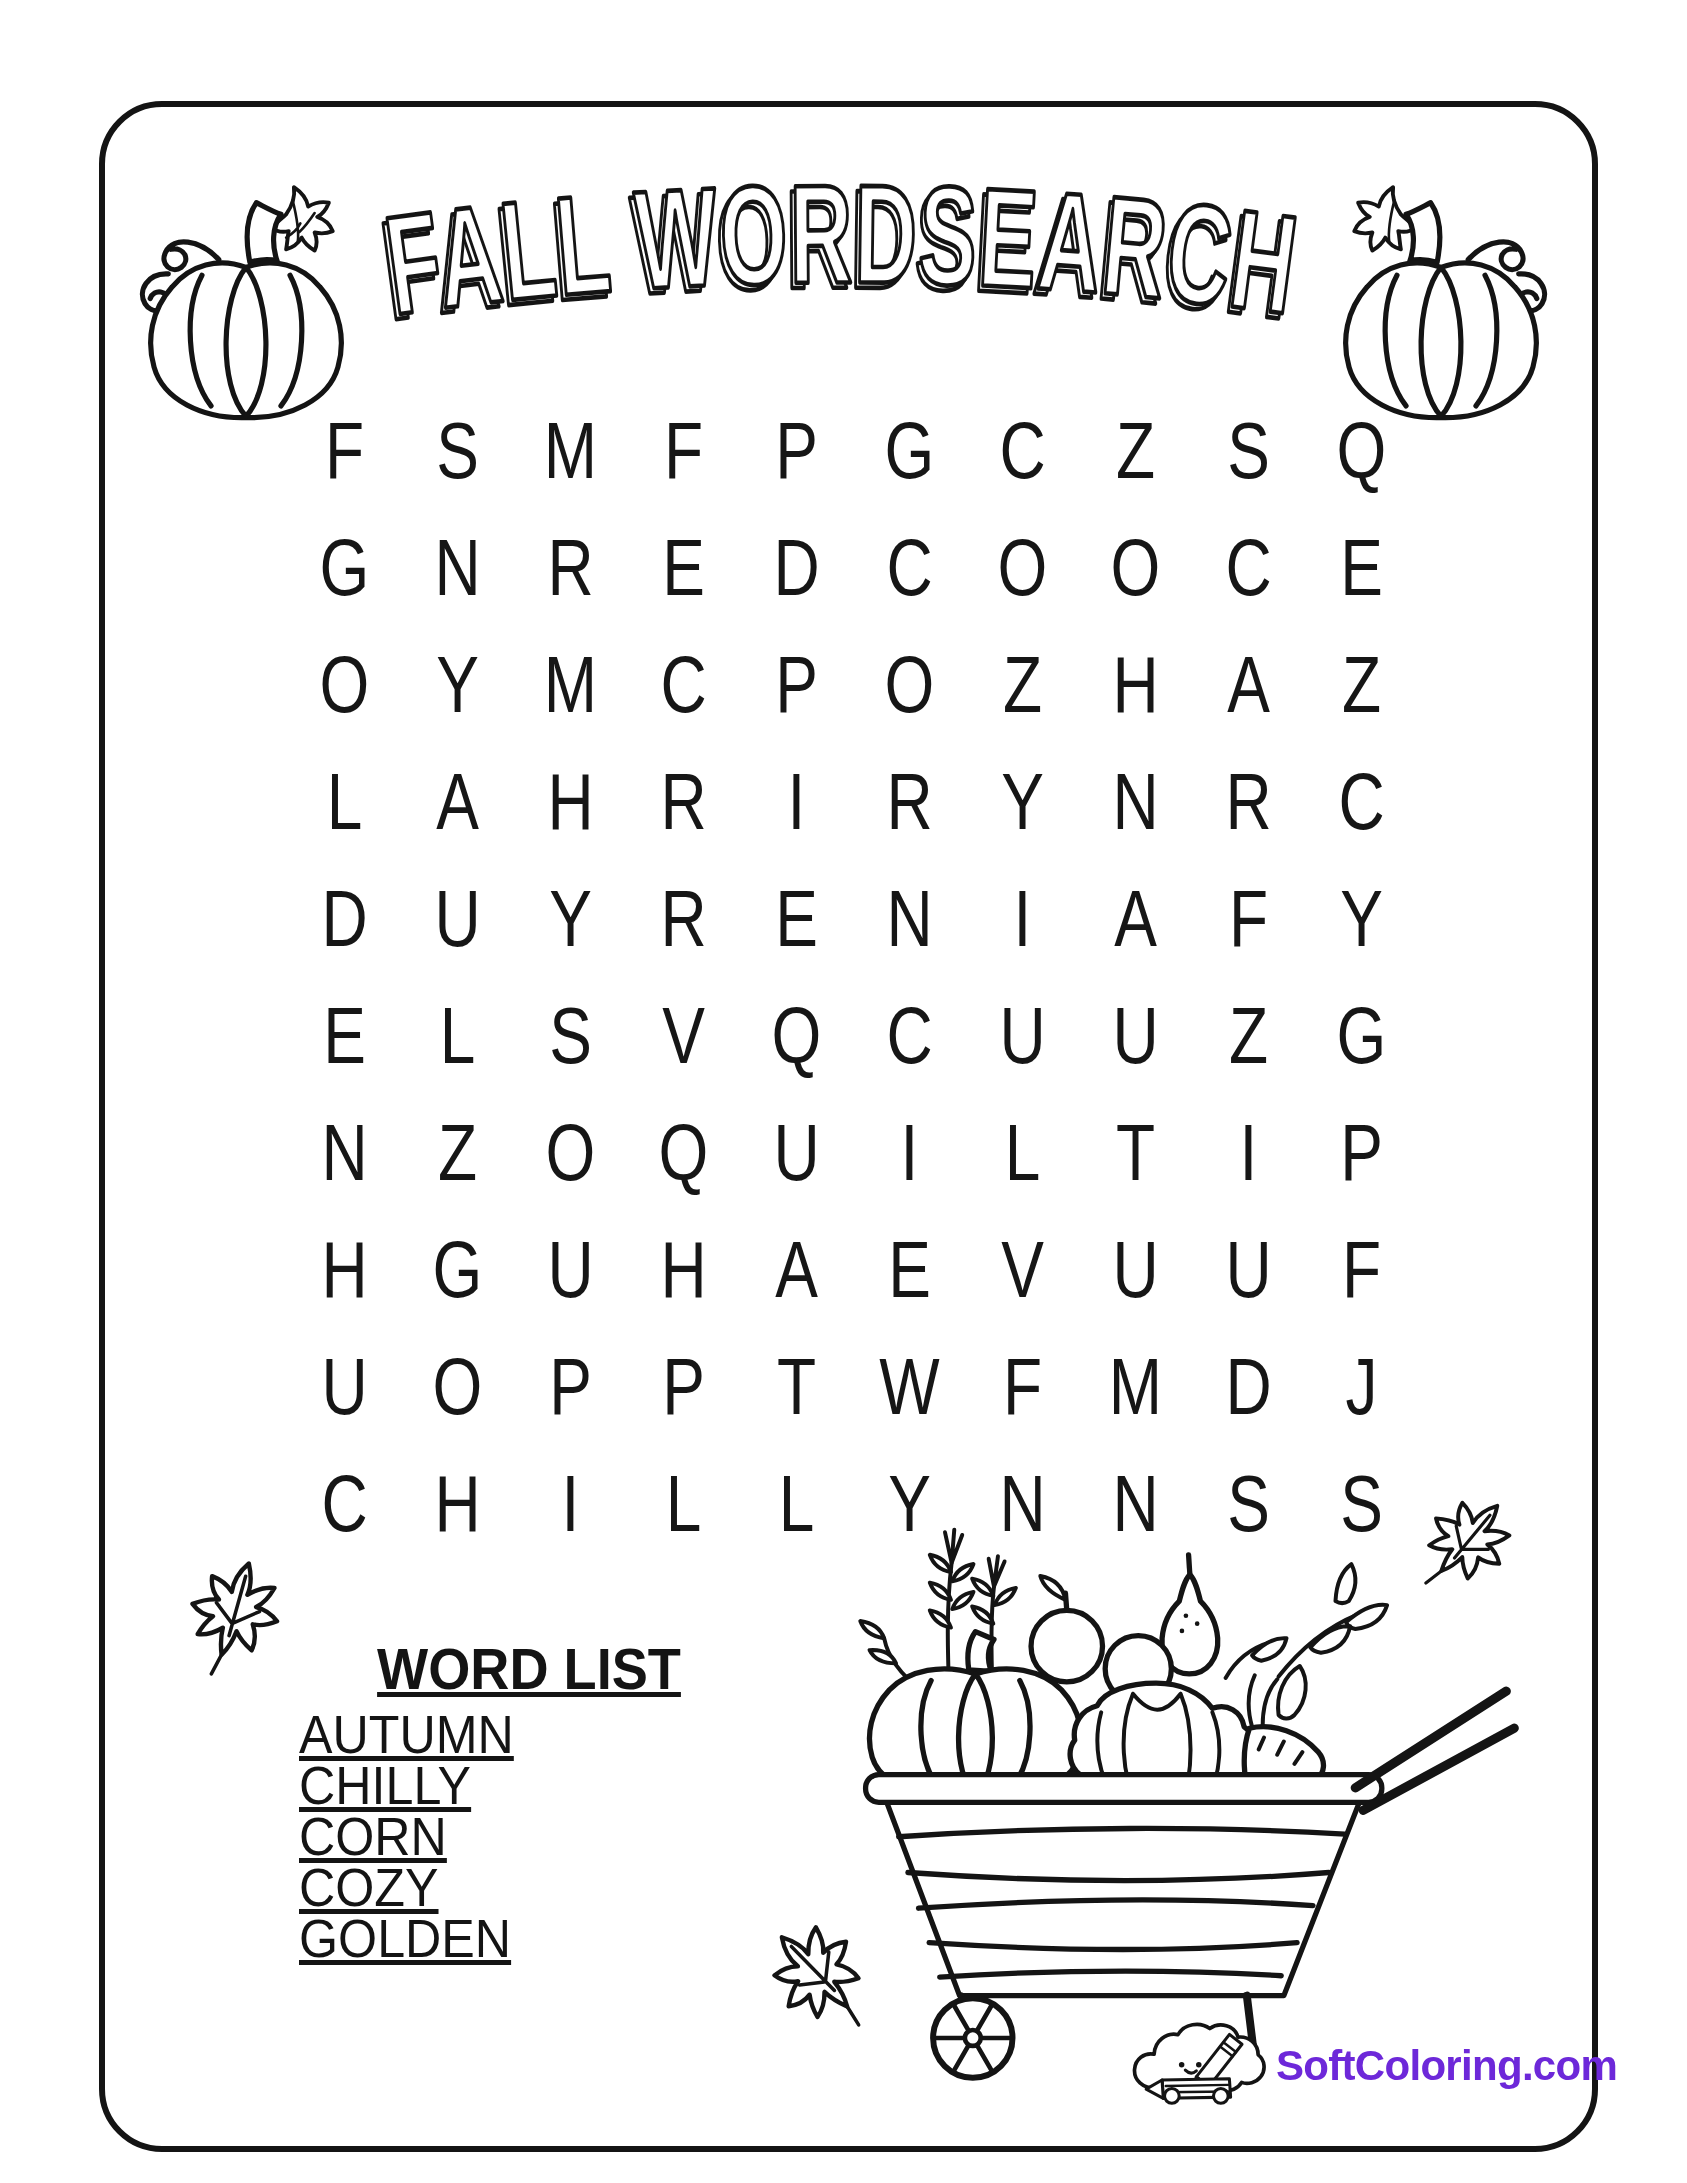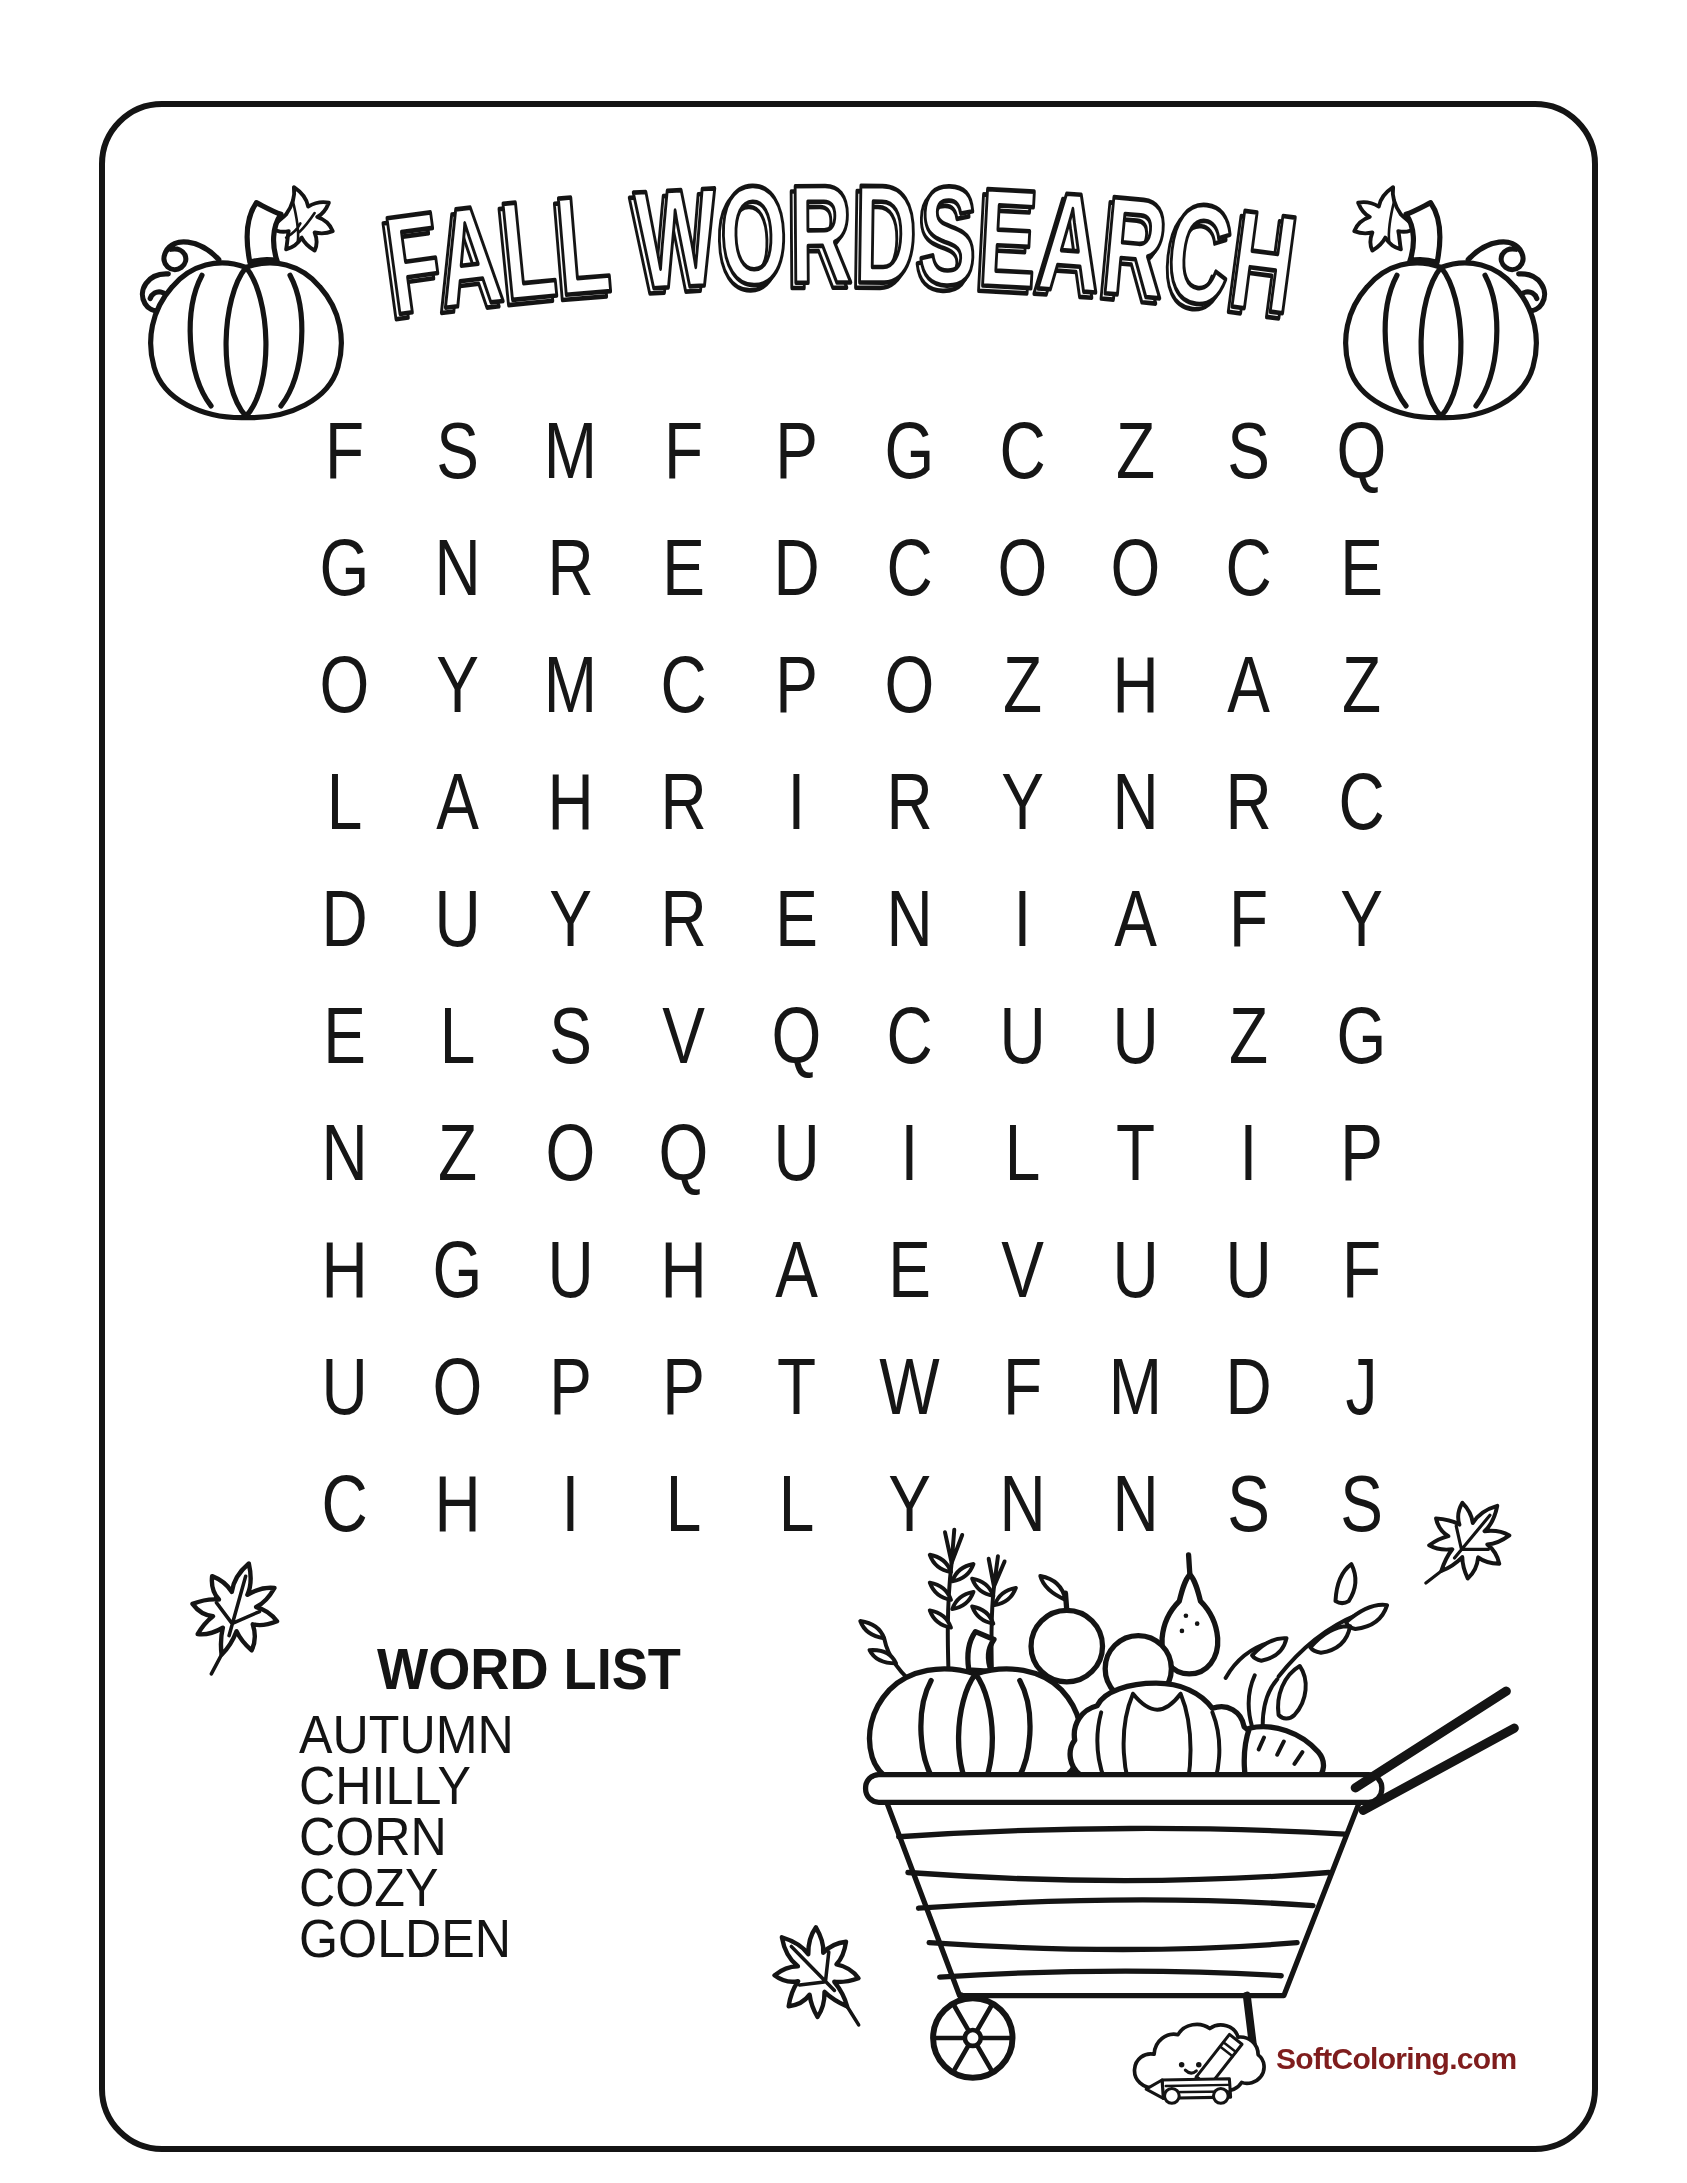--- a/index.html
+++ b/index.html
@@ -12,36 +12,36 @@
   .pumpkin{position:absolute;top:176px;width:246px;height:254px;}
   .pumpkin.left{left:123px;}
   .pumpkin.right{left:1318px;transform:scaleX(-1);}
   .title-svg{position:absolute;left:344px;top:164px;width:999px;height:225px;}
   .title-svg text{font-family:"Liberation Sans",sans-serif;font-weight:bold;font-size:212px;
         fill:#ffffff;stroke:#141414;stroke-width:7px;stroke-linejoin:round;letter-spacing:3px;}
   .grid{position:absolute;left:288px;top:392px;display:grid;
         grid-template-columns:repeat(10,113px);grid-auto-rows:117px;}
   .cell{display:flex;align-items:center;justify-content:center;
         font-size:80px;font-weight:400;color:#161616;transform:scaleX(0.80);}
-  .wordlist{position:absolute;left:291px;top:1641px;width:503px;}
+  .wordlist{position:absolute;left:291px;top:1641px;width:503px;text-decoration:underline;}
   .wordlist h2{margin:0 0 10.6px 0;width:476px;text-align:center;font-size:57px;line-height:57px;
         font-weight:bold;color:#141414;transform:scaleX(0.95);}
   .cols{display:flex;}
   ul.wcol{list-style:none;margin:0;padding:0;}
   ul.wcol.c0{margin-left:8px;width:292px;}
   ul.wcol.c1{margin-left:8px;}
   ul.wcol li{font-size:54px;line-height:51px;color:#141414;
         transform:scaleX(0.93);transform-origin:0 50%;white-space:nowrap;}
   .leaf-a{left:177px;top:1553px;width:116px;height:132px;transform:rotate(14deg);}
   .leaf-b{left:1413px;top:1487px;width:105px;height:119px;transform:rotate(38deg);}
   .leaf-c{left:765px;top:1911px;width:116px;height:132px;transform:rotate(-46deg);}
   .barrow{position:absolute;left:855px;top:1515px;width:683px;height:576px;}
   .logo{position:absolute;left:1118px;top:2011px;width:153px;height:111px;}
-  .brand{position:absolute;left:1276px;top:2042px;font-size:30px;font-weight:bold;
-        letter-spacing:-0.7px;color:#7f1d1d;}
+  .brand{position:absolute;left:1276px;top:2042px;font-size:42px;font-weight:bold;
+        letter-spacing:-0.7px;color:#6d28d9;}
   .ink{stroke:#141414;fill:none;stroke-linecap:round;stroke-linejoin:round;}
   .fillw{fill:#ffffff;}
 </style>
 </head>
 <body>
 
 <div class="page">
 
   <div class="page-border"></div>
 

